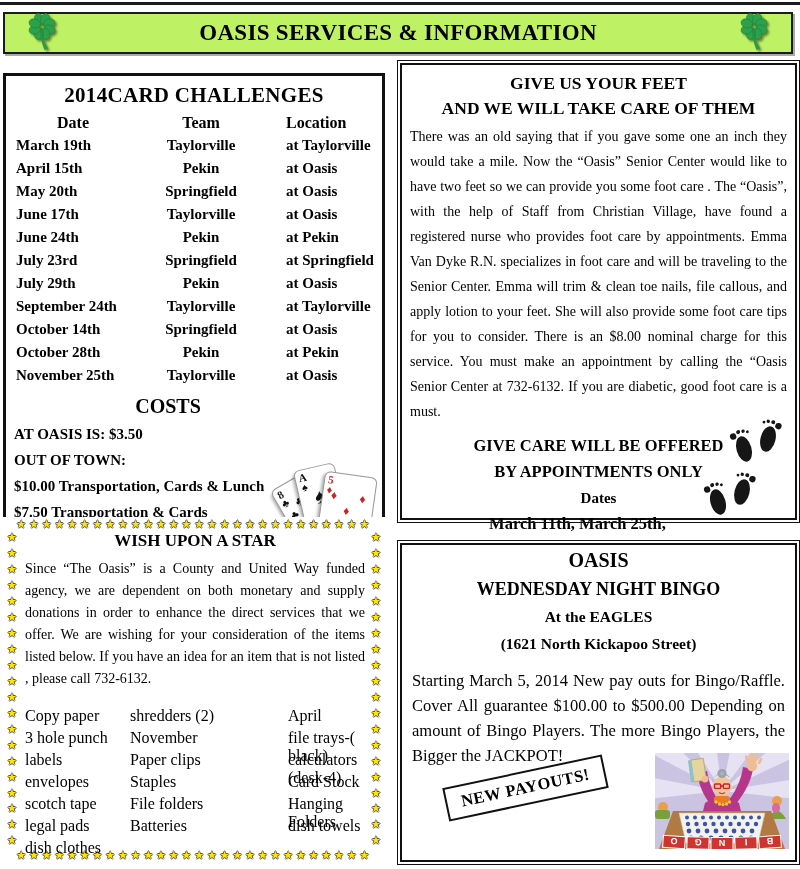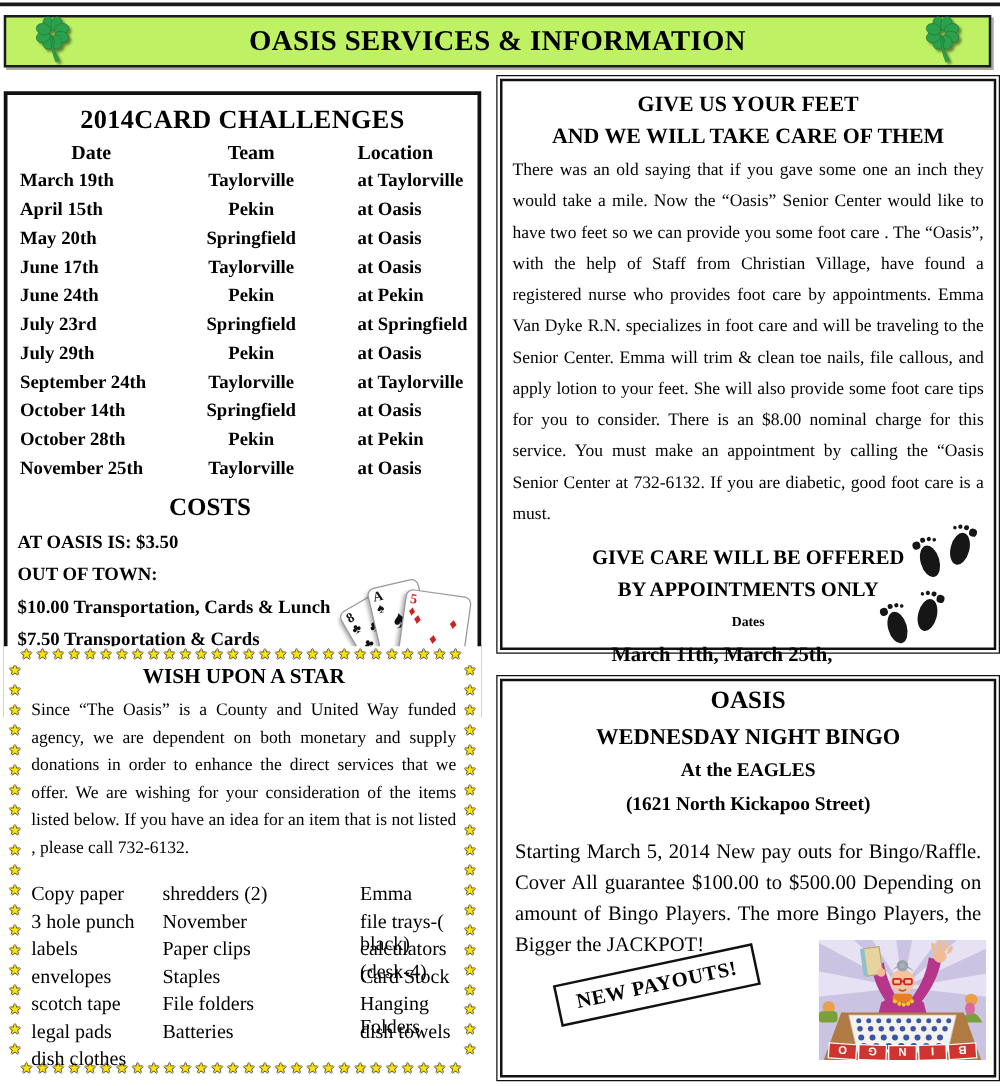--- a/index.html
+++ b/index.html
@@ -64,21 +64,21 @@
 
   
   .dbl-box { position:absolute; left:400px; width:397px; background:#fff;
       border:2px solid #111; outline:1px solid #111; outline-offset:2px; }
   .feet-box { top:63px; height:457px; }
   .fb-inner { padding:6px 8px; }
   .fb-h { text-align:center; font-weight:bold; font-size:17.5px; line-height:25px; }
   .fb-para { font-size:14px; line-height:25px; text-align:justify; margin-top:3px; }
   .fb-sub { text-align:center; font-weight:bold; font-size:16.5px; line-height:26px; }
   .fb-sub1 { margin-top:9px; }
-  .fb-dates-label { font-size:11px; }
+  .fb-dates-label { font-size:15px; }
   .fb-dates { padding-right:42px; }
   .footprints { position:absolute; }
   .fp1 { right:12px; top:352px; }
   .fp2 { right:38px; top:405px; }
 
   
   .bingo-box { top:543px; height:319px; }
   .bg-inner { padding:0 10px; }
   .bg-c { text-align:center; font-weight:bold; }
   .bg-title { font-size:20px; margin-top:4px; }
@@ -292,21 +292,21 @@
         <span>★</span>
         <span>★</span>
       </div>
     <div class="star-line star-border-bottom">★★★★★★★★★★★★★★★★★★★★★★★★★★★★</div>
     <div class="wish-content">
       <div class="wish-title">WISH UPON A STAR</div>
       <div class="wish-para">Since “The Oasis” is a County and United Way funded agency, we are dependent on both monetary and supply donations in order to enhance the direct services that we offer. We are wishing for your consideration of the items listed below. If you have an idea for an item that is not listed , please call 732-6132.</div>
       <div class="wish-items-grid">
           <div>Copy paper</div>
           <div>shredders (2)</div>
-          <div>Emma</div>
+          <div>April</div>
           <div>3 hole punch</div>
           <div>November</div>
           <div>file trays-( black)</div>
           <div>labels</div>
           <div>Paper clips</div>
           <div>calculators (desk-4)</div>
           <div>envelopes</div>
           <div>Staples</div>
           <div>Card Stock</div>
           <div>scotch tape</div>

